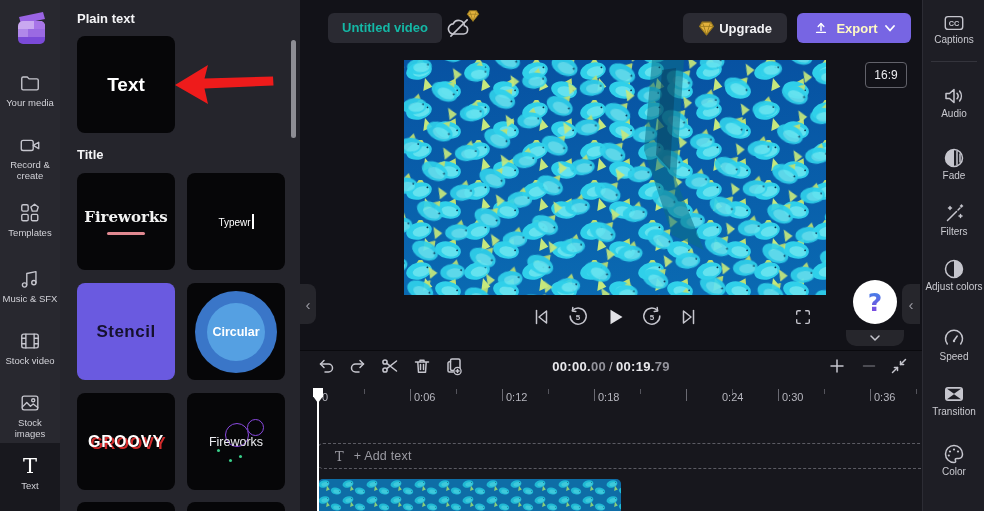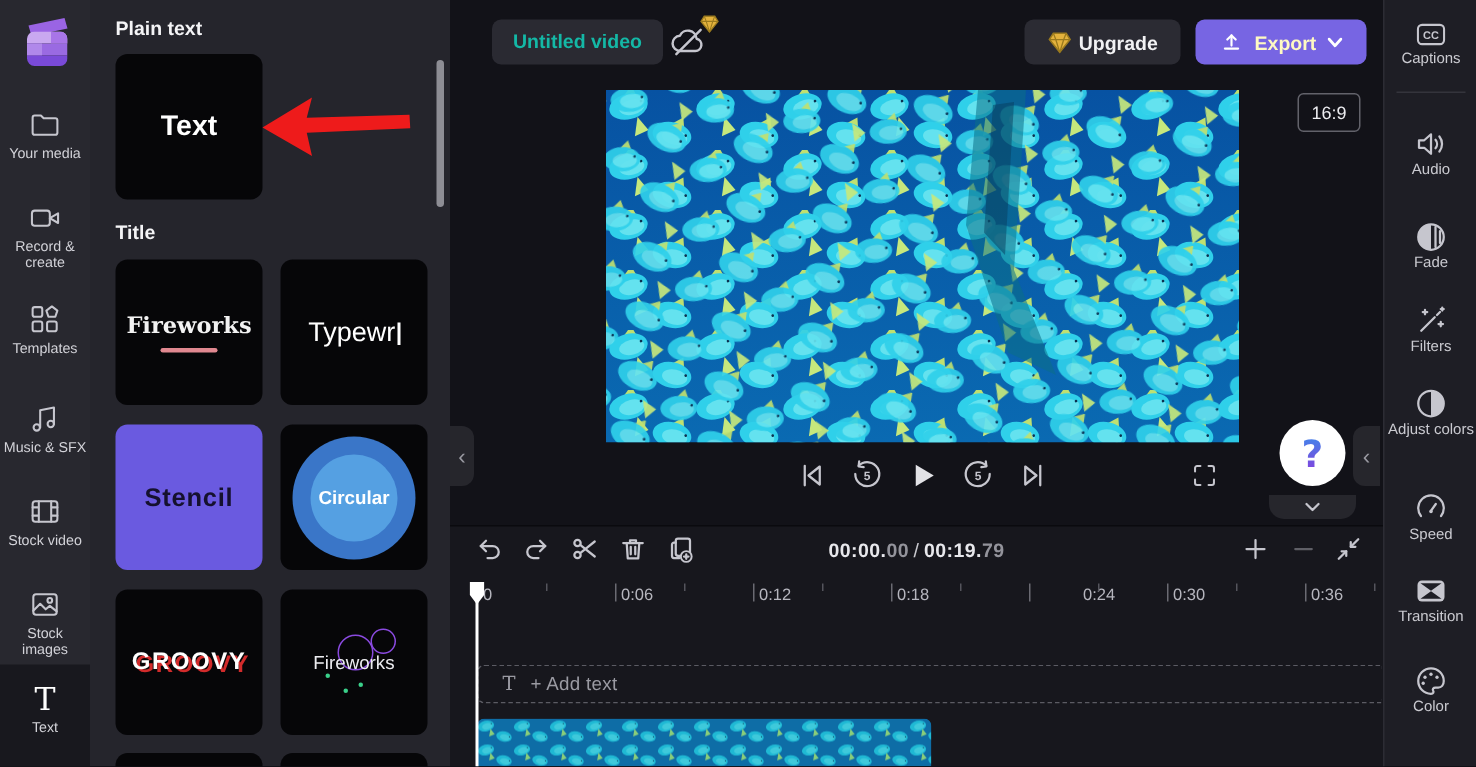--- a/index.html
+++ b/index.html
@@ -18,21 +18,21 @@
   .rail-selected{background:#18181e;padding-top:12px;height:56px;}
 
   
   #panel{left:60px;top:0;width:240px;height:511px;background:#25252c;}
   .panel-h{position:absolute;left:17px;font-size:13px;font-weight:bold;color:#f4f4f6;}
   .tile{position:absolute;width:98px;height:97px;background:#060608;border-radius:8px;
         display:flex;align-items:center;justify-content:center;flex-direction:column;cursor:pointer;overflow:hidden;}
   .t-plain{font-size:19px;font-weight:bold;color:#fff;}
   .t-statement{font-family:"DejaVu Serif",serif;font-weight:bold;font-size:15px;color:#f2f2f2;}
   .t-underline{width:38px;height:3px;background:#e08890;border-radius:2px;margin:6px auto 0;}
-  .t-typewr{font-size:18px;color:#fff;}
+  .t-typewr{font-size:10px;color:#fff;}
   .t-cursor{display:inline-block;width:2px;height:15px;background:#fff;vertical-align:-3px;margin-left:1px;}
   .tile-stencil{background:#6a5ae0;}
   .t-stencil{font-size:17px;font-weight:800;color:#15112e;letter-spacing:.5px;}
   .circ-outer{position:absolute;width:82px;height:82px;border-radius:50%;background:#3a76c8;left:8px;top:8px;}
   .circ-inner{position:absolute;width:58px;height:58px;border-radius:50%;background:#55a0e2;left:20px;top:20px;}
   .t-circular{position:relative;z-index:2;font-size:12.5px;font-weight:bold;color:#fff;}
   .t-groovy{font-size:16px;font-weight:800;color:#fff;letter-spacing:1px;text-shadow:2.5px 2px 0 #d22b2b;}
   .t-fireworks{position:relative;z-index:2;font-size:12.5px;color:#ececf0;}
   .fw-c1,.fw-c2{position:absolute;border:1.5px solid #8a4ae0;border-radius:50%;z-index:1;}
   .fw-c1{width:22px;height:22px;left:38px;top:30px;}

